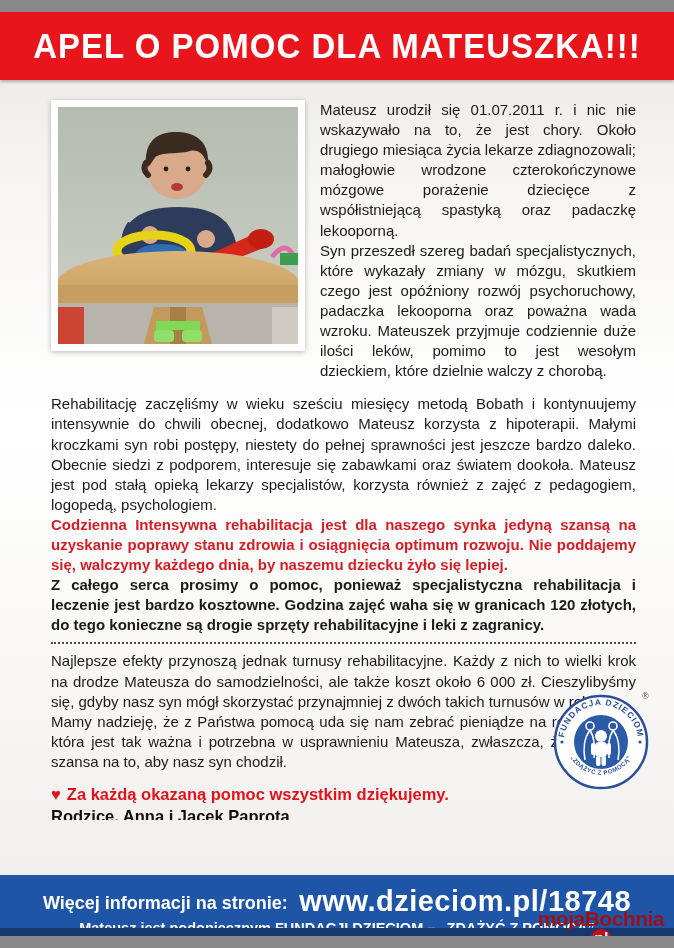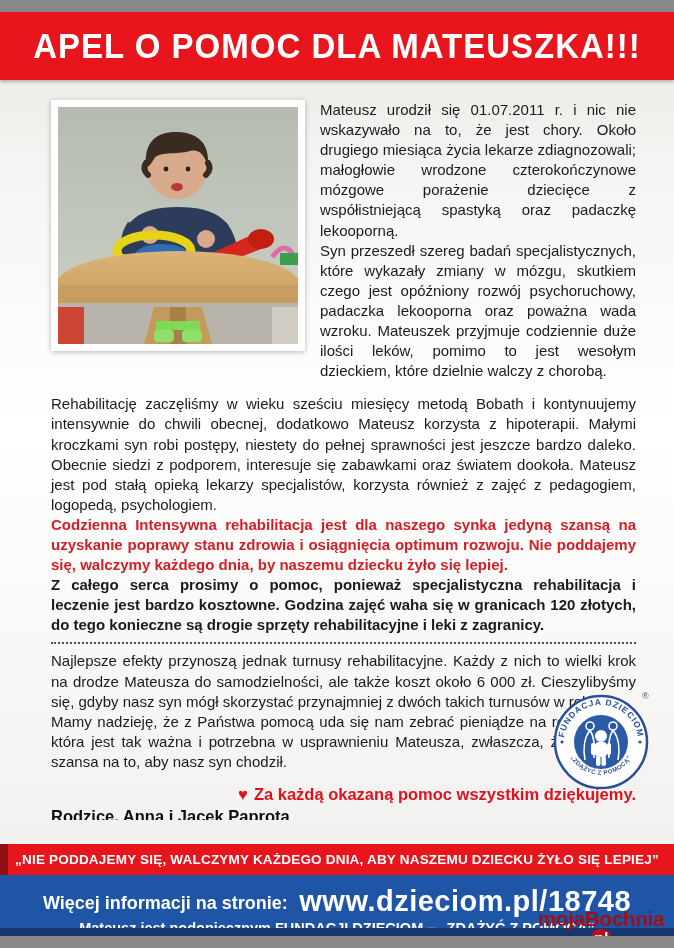--- a/index.html
+++ b/index.html
@@ -33,21 +33,21 @@
     box-shadow:0 1px 5px rgba(0,0,0,.28);
   }
   .photo-frame svg { display:block; width:100%; height:100%; }
   .intro-col { flex:1; text-align:justify; }
   .para { text-align:justify; margin:0; }
   .red  { color:#d21f26; font-weight:bold; }
   .bold { font-weight:bold; }
   .divider { border-top:2px dotted #4d4d4d; margin:7px 0 7px 0; }
 
   .thanks { margin-top:12px; font-size:16.5px; line-height:1.33; }
-  .heart-line { color:#e0131c; font-weight:bold;text-align:right; }
+  .heart-line { color:#e0131c; font-weight:bold; }
   .heart-glyph { margin-right:6px; }
   .parents-line, .contact-line { font-weight:bold; color:#101010; }
 
   .fineprint { margin-top:9px; font-size:13.2px; font-weight:bold; line-height:1.32; text-align:justify; }
 
   
   .logo { position:absolute; top:676px; right:16px; width:110px; height:104px; }
   .logo svg { width:100%; height:100%; }
 
   
@@ -200,23 +200,20 @@
         <rect x="44" y="54" width="12" height="15" rx="4"></rect>
         <rect x="40" y="55" width="4" height="12" rx="2"></rect>
         <rect x="56" y="55" width="4" height="12" rx="2"></rect>
         <rect x="45" y="68" width="4.5" height="10" rx="2"></rect>
         <rect x="50.5" y="68" width="4.5" height="10" rx="2"></rect>
       </g>
       <text x="91" y="11" font-size="9" fill="#555">®</text>
     </svg>
   </div>
 
-  <div class="quote-banner">
-    <span>„NIE PODDAJEMY SIĘ, WALCZYMY KAŻDEGO DNIA, ABY NASZEMU DZIECKU ŻYŁO SIĘ LEPIEJ”</span>
-  </div>
 
   <div class="footer">
     <div class="info-line">
       <span class="info-label">Więcej informacji na stronie:</span>
       <span class="info-url">www.dzieciom.pl/18748</span>
     </div>
     <div class="footer-line2">Mateusz jest podopiecznym FUNDACJI DZIECIOM – „ZDĄŻYĆ Z POMOCĄ”</div>
   </div>
 
   <div class="watermark">

